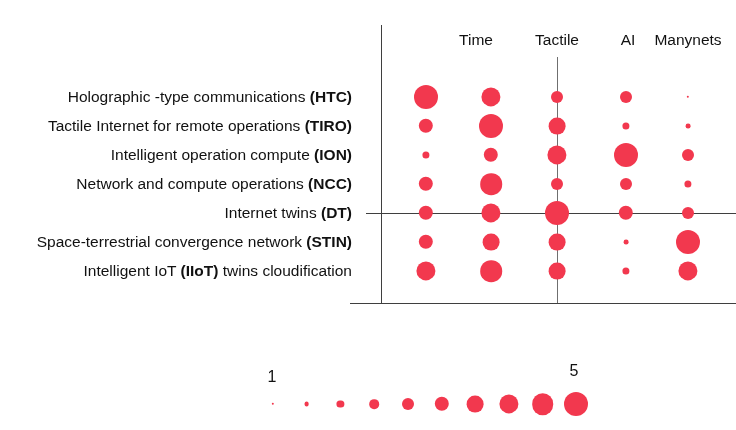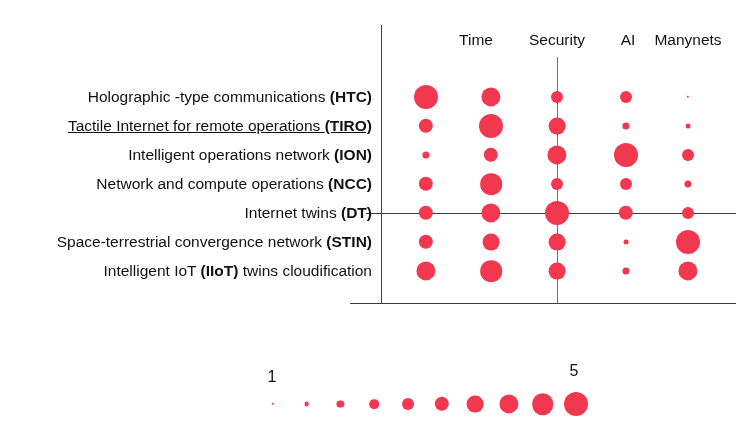--- a/index.html
+++ b/index.html
@@ -5,50 +5,50 @@
   html,body{margin:0;padding:0;background:#ffffff;}
   #canvas{
     position:relative;width:736px;height:430px;background:#ffffff;overflow:hidden;
     font-family:"Liberation Sans","DejaVu Sans",sans-serif;color:#111;
   }
   .hdr{
     position:absolute;transform:translateX(-50%);white-space:nowrap;
     font-size:15.5px;line-height:18px;top:31px;color:#111;
   }
   .row-label{
-    position:absolute;right:364px;transform:translateY(-50%);white-space:nowrap;
+    position:absolute;right:384px;transform:translateY(-50%);white-space:nowrap;
     font-size:15.5px;color:#111;
   }
   .row-label b{font-weight:700;}
   .bubble{position:absolute;border-radius:50%;transform:translate(-50%,-50%);}
   .axis{position:absolute;background:#3f3f3f;}
   .gridline{position:absolute;background:#6f6f6f;}
   .legend-num{
     position:absolute;transform:translateX(-50%);font-size:16px;color:#111;white-space:nowrap;
   }
 </style>
 </head>
 <body>
 
 <div id="canvas">
 
   <div class="hdr" style="left:476px">Time</div>
-  <div class="hdr" style="left:557px">Security</div>
+  <div class="hdr" style="left:557px">Tactile</div>
   <div class="hdr" style="left:628px">AI</div>
   <div class="hdr" style="left:688px">Manynets</div>
 
   <div class="axis" style="left:381px;top:25px;width:1px;height:278px"></div>
   <div class="axis" style="left:350px;top:303px;width:386px;height:1px"></div>
   <div class="gridline" style="left:557px;top:57px;width:1px;height:246px"></div>
   <div class="axis" style="left:366px;top:213px;width:370px;height:1px"></div>
 
   <div id="row-labels">
       <div class="row-label" style="top: 97px;"><span>Holographic -type communications </span><b>(HTC)</b></div>
-      <div class="row-label" style="top: 126px; text-decoration: underline;"><span>Tactile Internet for remote operations </span><b>(TIRO)</b></div>
-      <div class="row-label" style="top: 155px;"><span>Intelligent operations network </span><b>(ION)</b></div>
+      <div class="row-label" style="top: 126px;"><span>Tactile Internet for remote operations </span><b>(TIRO)</b></div>
+      <div class="row-label" style="top: 155px;"><span>Intelligent operation compute </span><b>(ION)</b></div>
       <div class="row-label" style="top: 184px;"><span>Network and compute operations </span><b>(NCC)</b></div>
       <div class="row-label" style="top: 213px;"><span>Internet twins </span><b>(DT)</b></div>
       <div class="row-label" style="top: 242px;"><span>Space-terrestrial convergence network </span><b>(STIN)</b></div>
       <div class="row-label" style="top: 271px;"><span>Intelligent IoT </span><b>(IIoT)</b><span> twins cloudification</span></div>
     </div>
 
   <div id="bubbles">
       <div class="bubble" title="HTC / Bandwidth: 10" style="left: 426px; top: 97px; width: 24px; height: 24px; background: rgb(242, 56, 78);"></div>
       <div class="bubble" title="HTC / Time: 8" style="left: 491px; top: 97px; width: 19.2px; height: 19.2px; background: rgb(242, 56, 78);"></div>
       <div class="bubble" title="HTC / Security: 5" style="left: 557px; top: 97px; width: 12px; height: 12px; background: rgb(242, 56, 78);"></div>

